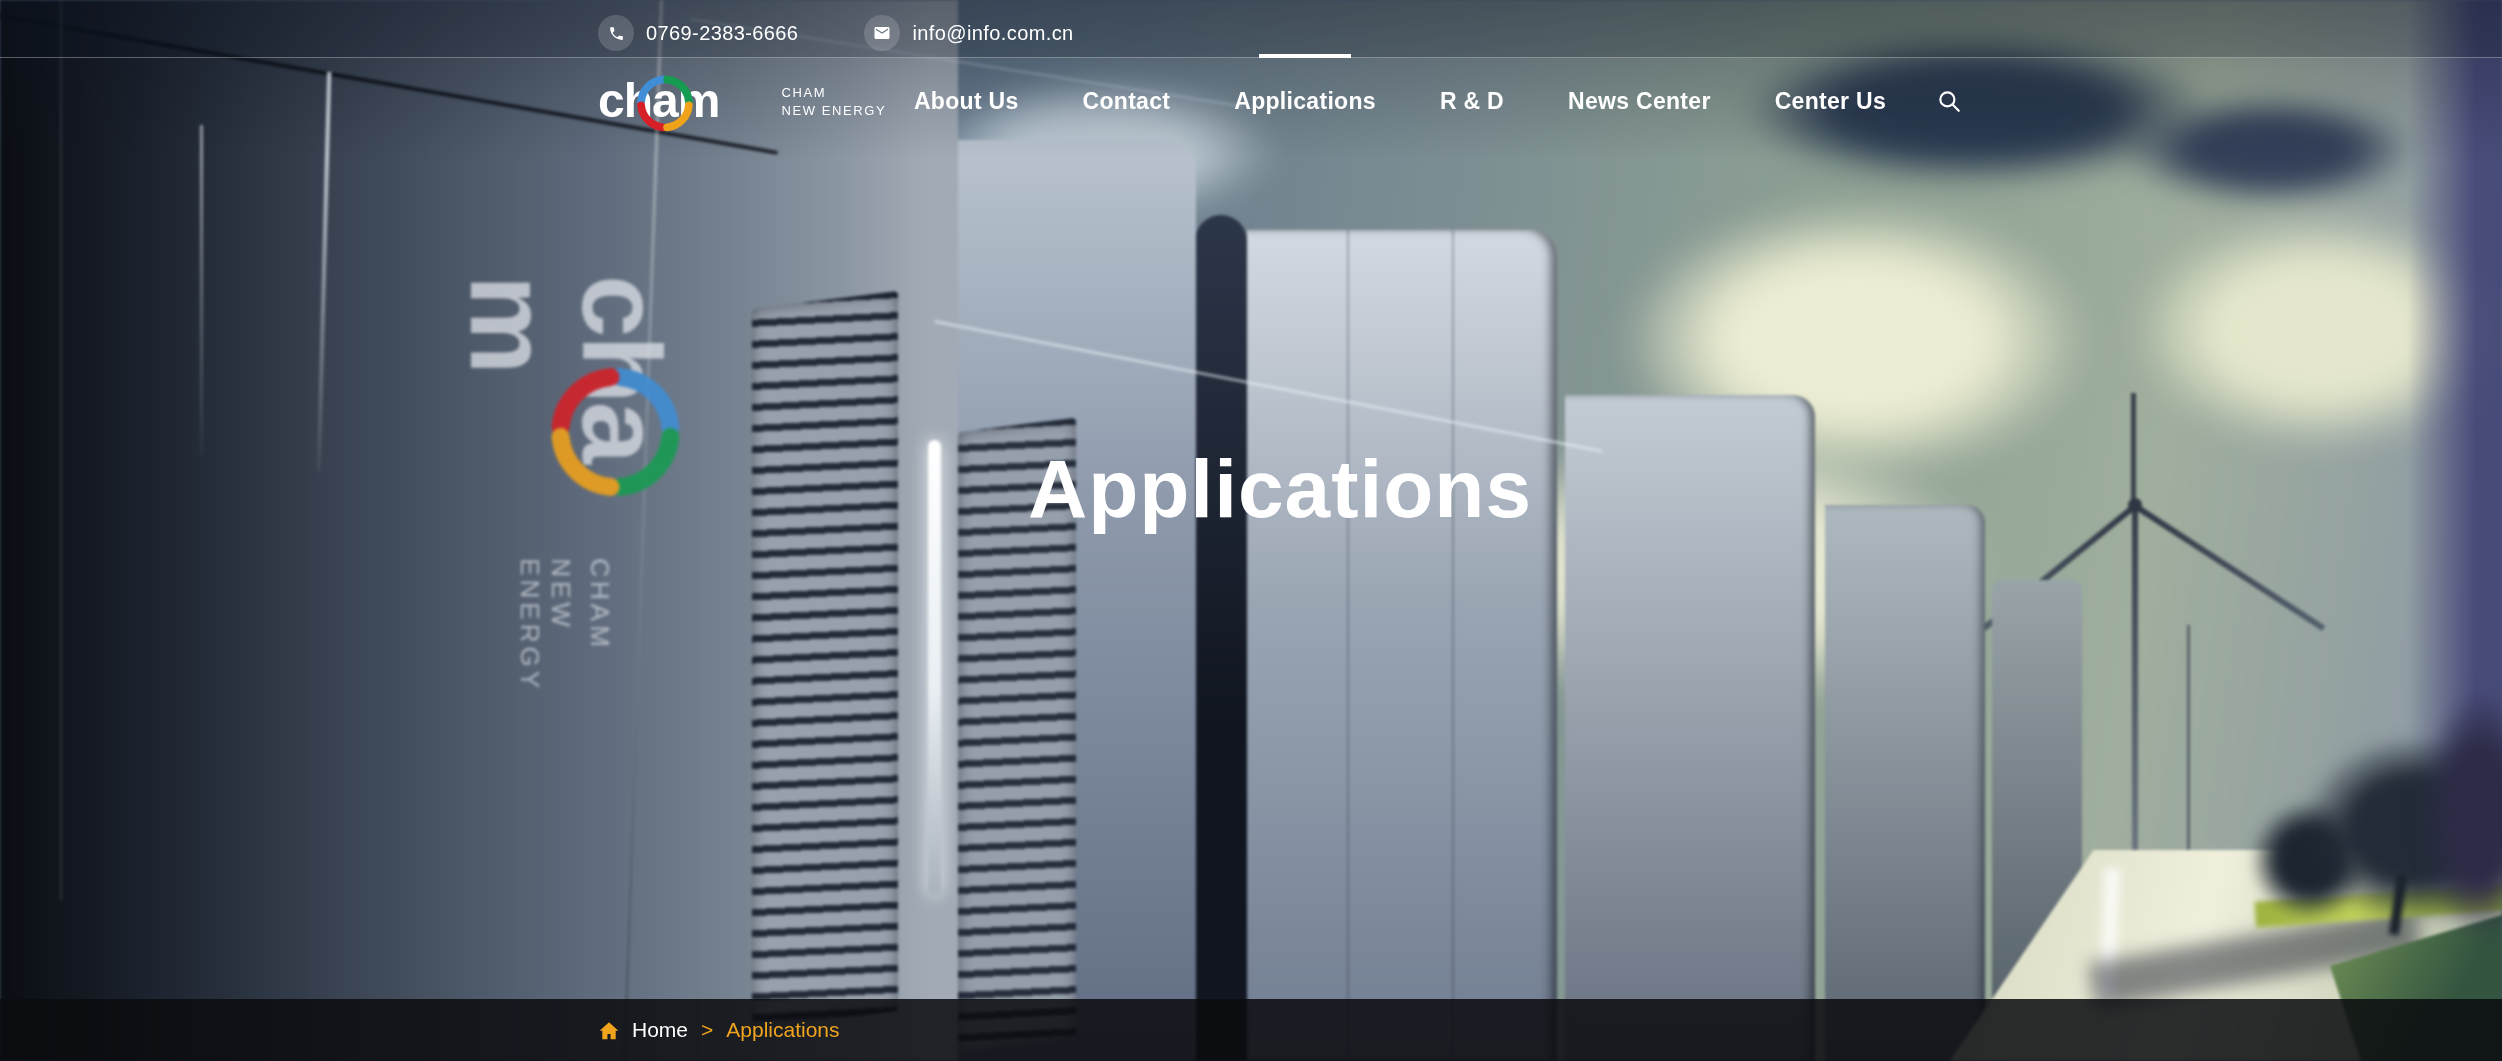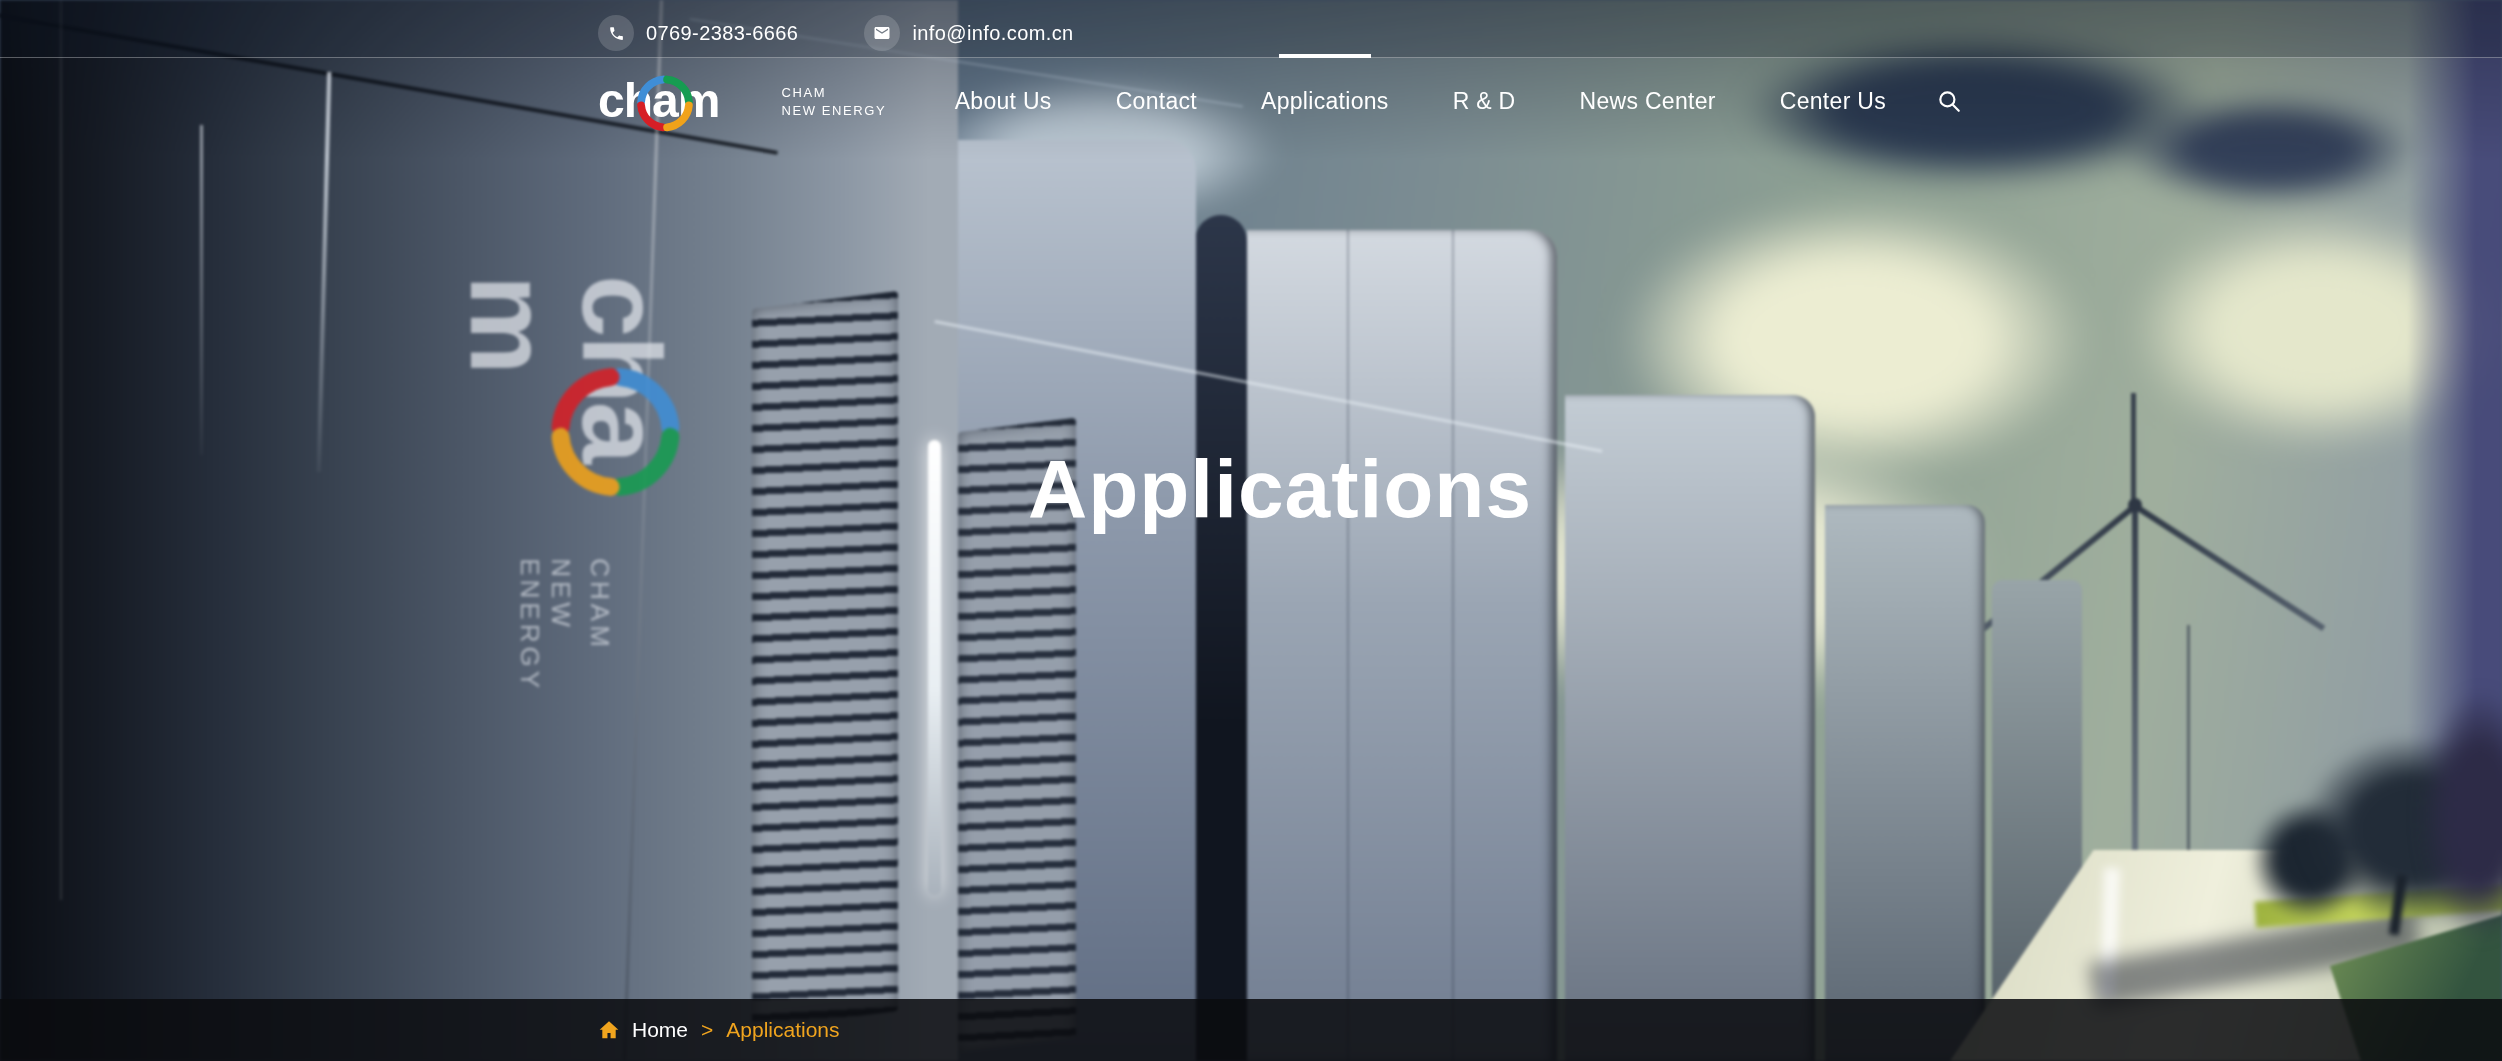--- a/index.html
+++ b/index.html
@@ -96,37 +96,37 @@
   .chip-circle{width:36px;height:36px;border-radius:50%;background:rgba(255,255,255,.16);
                display:flex;align-items:center;justify-content:center;}
 
   .header{position:absolute;left:598px;right:540px;top:57px;height:88px;z-index:10;display:flex;align-items:center;}
   .logo{display:flex;align-items:center;gap:14px;cursor:pointer;}
   .logo .wordmark{font-size:48px;font-weight:700;letter-spacing:-1px;color:#fff;line-height:1;}
   .logo .logo-a{position:relative;display:inline-block;}
   .logo .ring{position:absolute;left:50%;top:50%;width:60px;height:60px;transform:translate(-50%,-46%);}
   .logo .tagline{display:flex;flex-direction:column;gap:3px;color:#fff;font-size:13px;letter-spacing:1.6px;font-weight:400;margin-left:48px;}
 
-  nav{margin-left:auto;}
+  nav{margin-left:auto;font-weight:bold;}
   .nav-list{list-style:none;margin:0;padding:0;display:flex;column-gap:64px;align-items:center;}
   .nav-item{position:relative;height:88px;display:flex;align-items:center;color:#fff;font-size:23px;
             letter-spacing:.3px;cursor:pointer;text-decoration:none;}
   .nav-item::before{content:"";position:absolute;top:-3px;left:50%;transform:translateX(-50%);
             width:92px;height:4px;background:#fff;display:none;}
   .nav-item.active::before{display:block;}
   .search-btn{margin-left:50px;background:none;border:none;padding:0;cursor:pointer;display:flex;align-items:center;}
 
   .hero{position:absolute;left:58px;right:0;top:442px;z-index:10;text-align:center;color:#fff;}
   .hero-title{font-size:82px;font-weight:700;letter-spacing:1px;line-height:1.15;margin:0;}
   .hero-subtitle{margin:24px auto 0;font-size:21px;font-weight:400;letter-spacing:.3px;
                  text-shadow:0 1px 10px rgba(10,15,25,.35);}
 
   .breadcrumb-bar{position:absolute;left:0;bottom:0;width:100%;height:62px;z-index:10;background:rgba(10,12,15,.86);}
   .breadcrumb{position:absolute;left:598px;top:0;height:62px;display:flex;align-items:center;gap:13px;font-size:21px;}
-  .crumb-home{color:#fff;text-decoration:none;display:flex;align-items:center;gap:12px;cursor:pointer;}
+  .crumb-home{color:#fff;text-decoration:none;display:flex;align-items:flex-end;gap:12px;cursor:pointer;}
   .crumb-sep{color:#f0a41e;}
   .crumb-current{color:#f0a41e;}
 </style>
 </head>
 <body>
 
 <div class="page">
 
   <div class="bg">
     <div class="scene">

